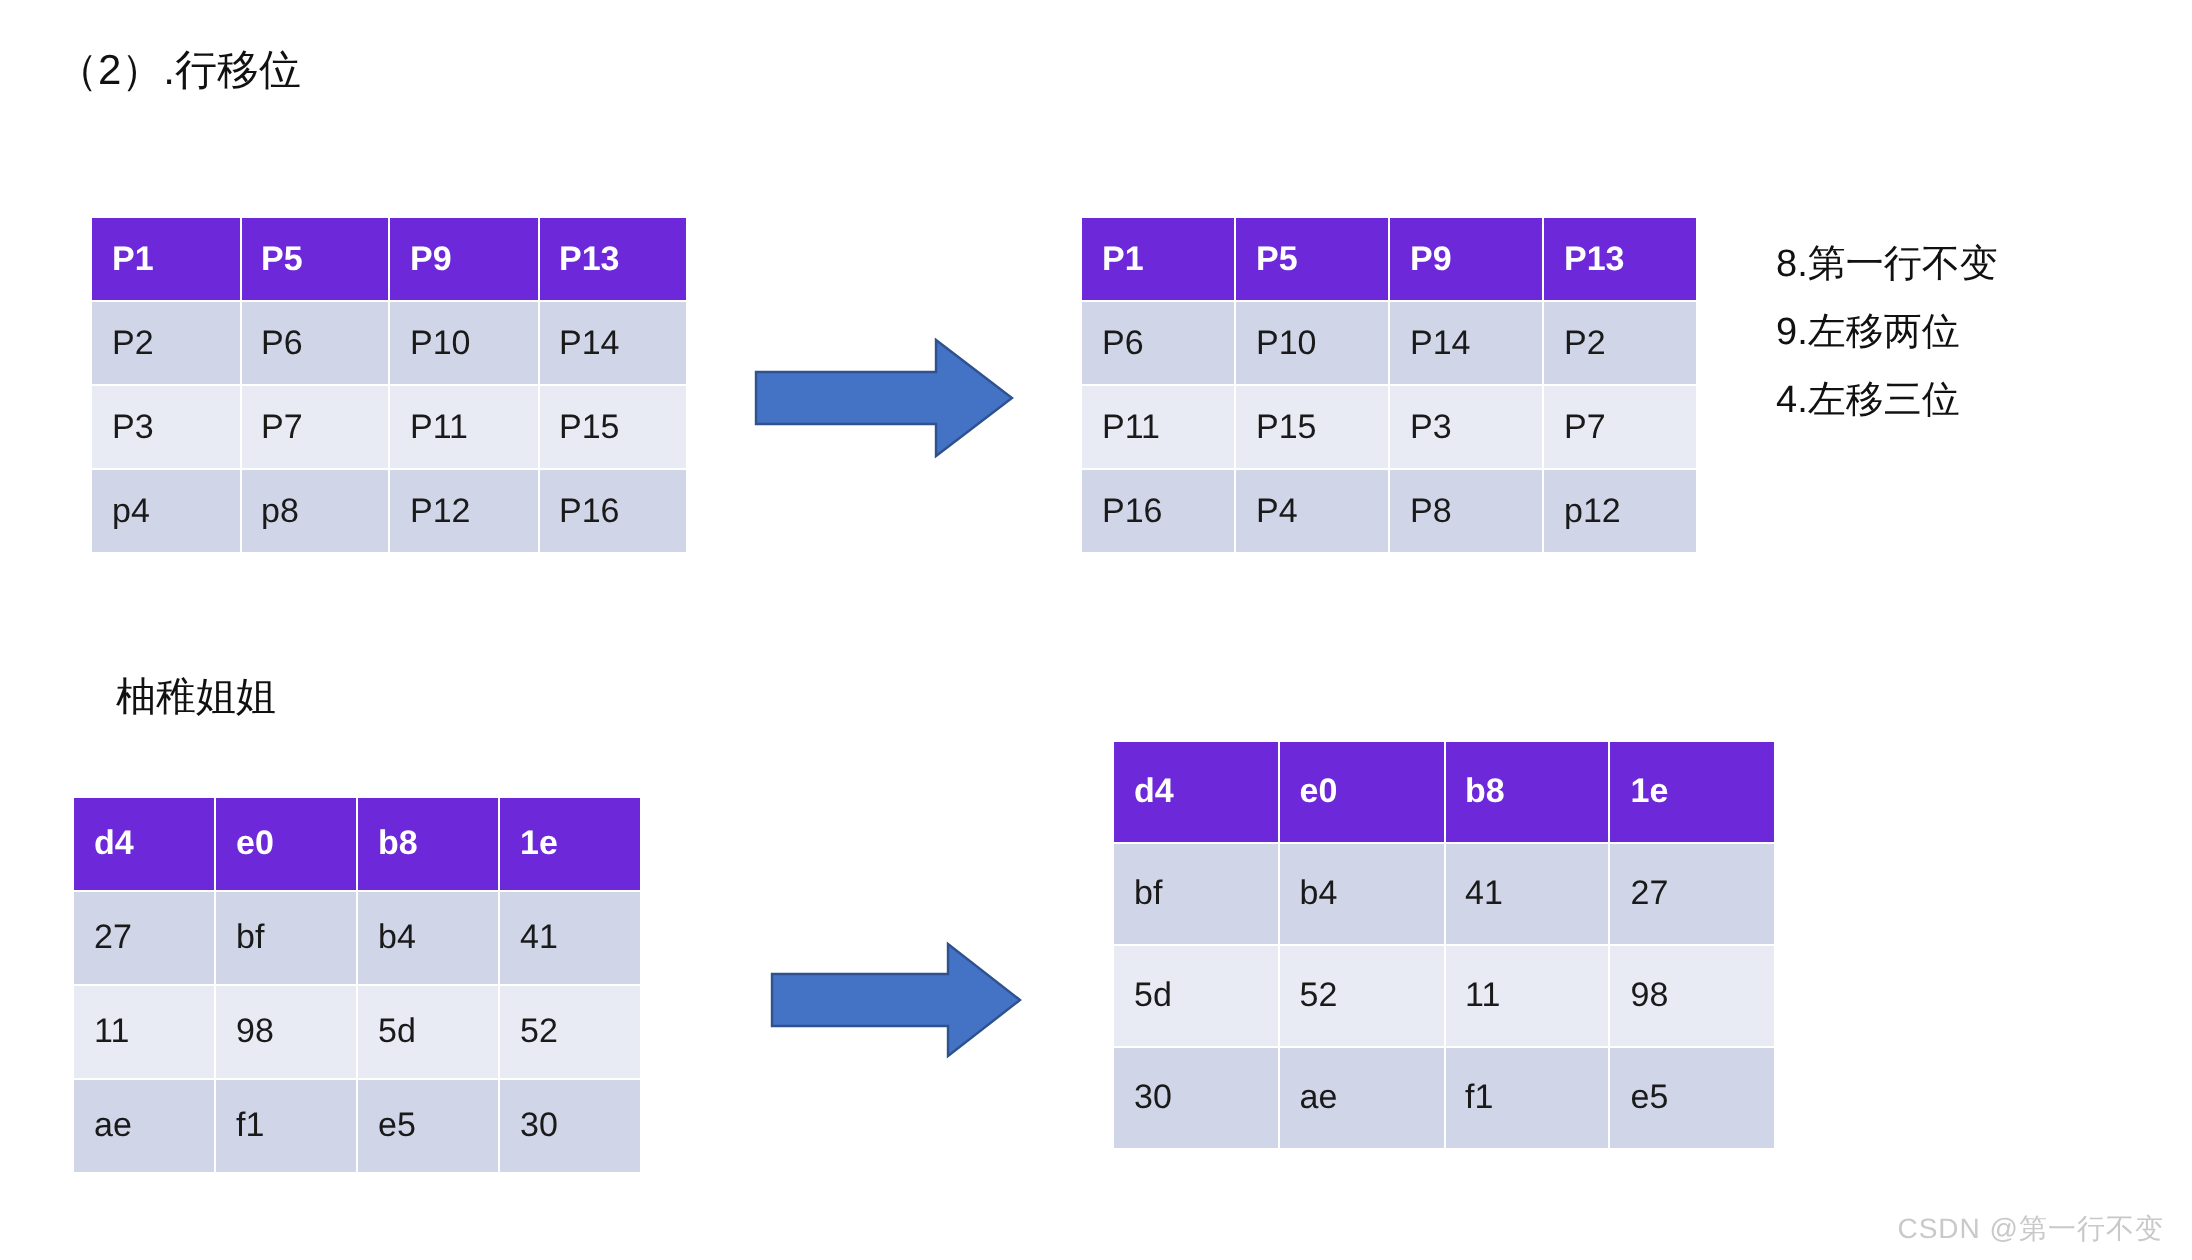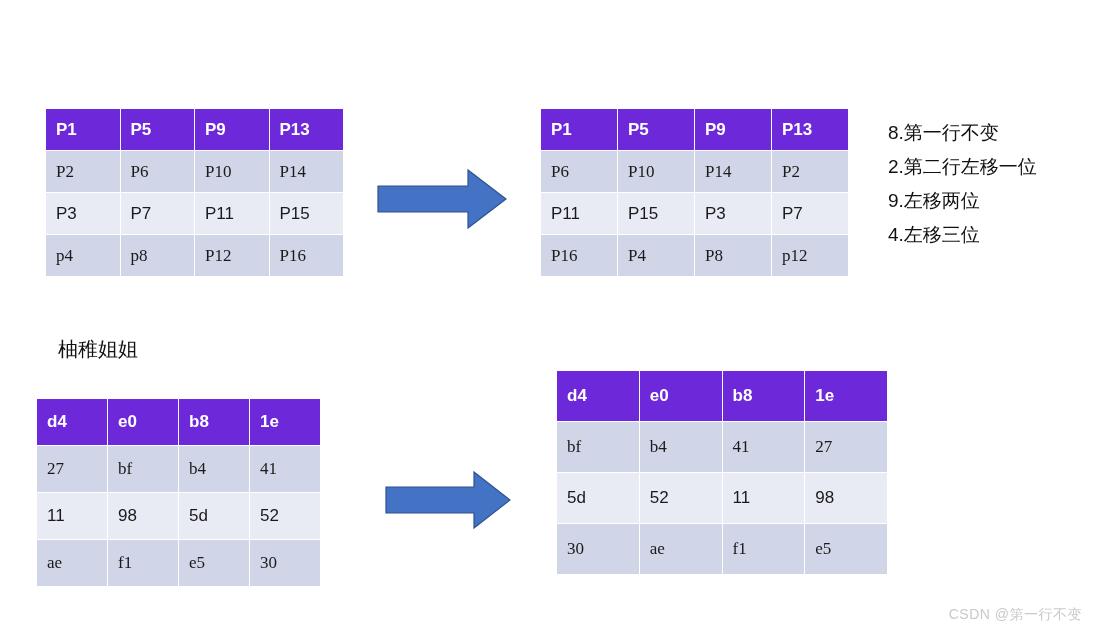--- a/index.html
+++ b/index.html
@@ -56,21 +56,20 @@
     white-space: nowrap;
     overflow: hidden;
   }
   .grid tr.head td {
     background: #6d28d9;
     color: #ffffff;
     font-weight: bold;
   }
   .grid tr.band-a td {
     background: #D0D5E8;
-    font-family: Liberation Serif, serif;
   }
   .grid tr.band-b td {
     background: #E8EBF4;
   }
 
   
   #tbl-top-left  { left: 45px;  top: 108px; width: 299px; }
   #tbl-top-left td  { height: 41px; }
 
   #tbl-top-right { left: 540px; top: 108px; width: 309px; }
@@ -113,20 +112,21 @@
     color: #c9c9c9;
     letter-spacing: 0.5px;
     white-space: nowrap;
   }
 </style>
 </head>
 <body>
 
 <div class="slide">
 
+  <div class="section-title">（2）.行移位</div>
 
   <table class="grid" id="tbl-top-left">
     <tbody>
       <tr class="head">
         <td>P1</td>
         <td>P5</td>
         <td>P9</td>
         <td>P13</td>
       </tr>
       <tr class="band-a">
@@ -178,21 +178,20 @@
         <td>P16</td>
         <td>P4</td>
         <td>P8</td>
         <td>p12</td>
       </tr>
     </tbody>
   </table>
 
   <div class="notes">
     <div class="note-line">8.第一行不变</div>
-    <div class="note-line">2.第二行左移一位</div>
     <div class="note-line">9.左移两位</div>
     <div class="note-line">4.左移三位</div>
   </div>
 
   <div class="sub-label">柚稚姐姐</div>
 
   <table class="grid" id="tbl-bottom-left">
     <tbody>
       <tr class="head">
         <td>d4</td>

